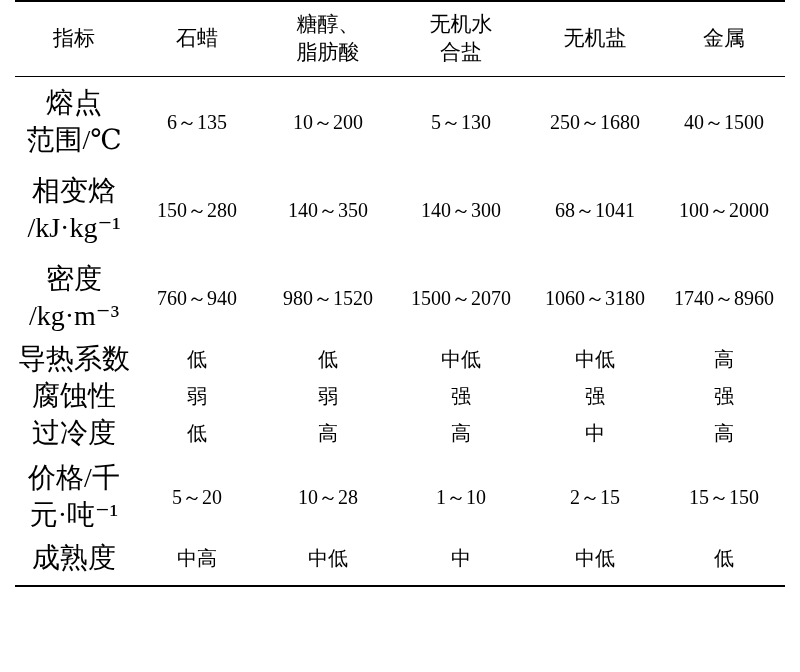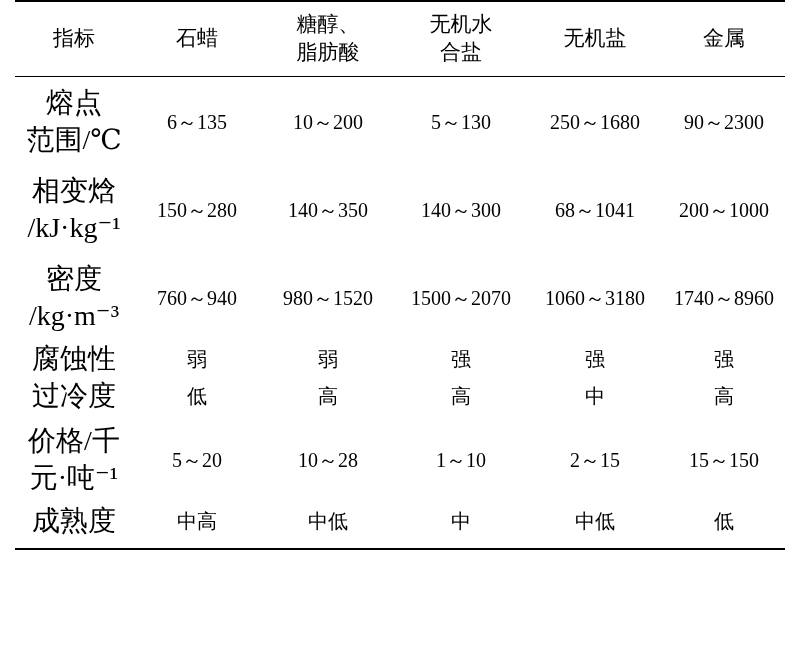--- a/index.html
+++ b/index.html
@@ -133,51 +133,59 @@
         <td class="label-cell">
           <span class="stacked">
             <span class="l1">熔点</span>
             <span class="l2 unit">范围/℃</span>
           </span>
         </td>
         <td>6～135</td>
         <td>10～200</td>
         <td>5～130</td>
         <td>250～1680</td>
-        <td>90～2300</td>
+        <td>40～1500</td>
       </tr>
 
       <tr class="tall">
         <td class="label-cell">
           <span class="stacked">
             <span class="l1">相变焓</span>
             <span class="l2 unit">/kJ·kg⁻¹</span>
           </span>
         </td>
         <td>150～280</td>
         <td>140～350</td>
         <td>140～300</td>
         <td>68～1041</td>
-        <td>200～1000</td>
+        <td>100～2000</td>
       </tr>
 
       <tr class="tall">
         <td class="label-cell">
           <span class="stacked">
             <span class="l1">密度</span>
             <span class="l2 unit">/kg·m⁻³</span>
           </span>
         </td>
         <td>760～940</td>
         <td>980～1520</td>
         <td>1500～2070</td>
         <td>1060～3180</td>
         <td>1740～8960</td>
       </tr>
 
+      <tr>
+        <td class="label-cell">导热系数</td>
+        <td>低</td>
+        <td>低</td>
+        <td>中低</td>
+        <td>中低</td>
+        <td>高</td>
+      </tr>
 
       <tr>
         <td class="label-cell">腐蚀性</td>
         <td>弱</td>
         <td>弱</td>
         <td>强</td>
         <td>强</td>
         <td>强</td>
       </tr>
 

